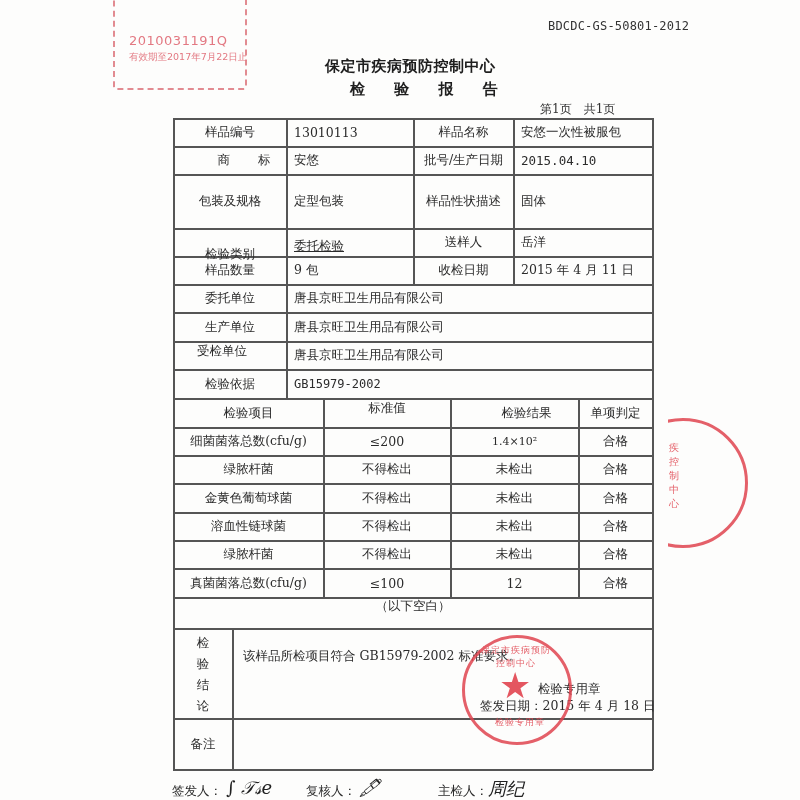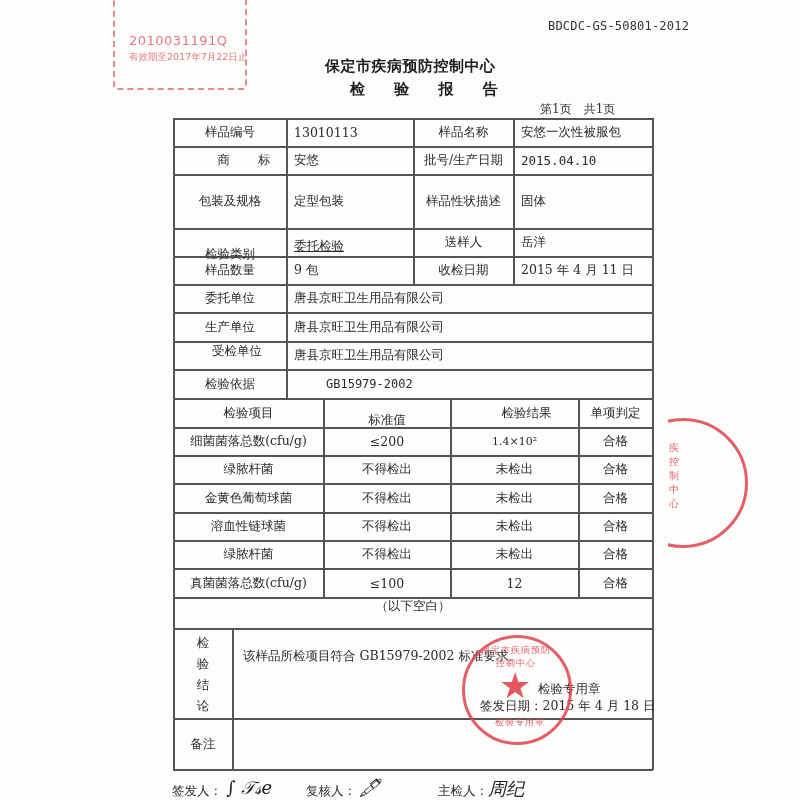--- a/index.html
+++ b/index.html
@@ -131,28 +131,28 @@
 <div class="cell l" style="left:287px;top:257px;width:126px;height:27px;">9 包</div>
 <div class="cell c" style="left:414px;top:257px;width:99px;height:27px;">收检日期</div>
 <div class="cell l" style="left:514px;top:257px;width:138px;height:27px;">2015 年 4 月 11 日</div>
 
 <div class="cell c" style="left:174px;top:285px;width:112px;height:27px;">委托单位</div>
 <div class="cell l" style="left:287px;top:285px;width:365px;height:27px;">唐县京旺卫生用品有限公司</div>
 
 <div class="cell c" style="left:174px;top:313px;width:112px;height:28px;">生产单位</div>
 <div class="cell l" style="left:287px;top:313px;width:365px;height:28px;">唐县京旺卫生用品有限公司</div>
 
-<div class="cell c" style="left:181px;top:342px;width:112px;height:19px;">受检单位</div>
+<div class="cell c" style="left:166px;top:342px;width:112px;height:19px;">受检单位</div>
 <div class="cell l" style="left:287px;top:342px;width:365px;height:27px;">唐县京旺卫生用品有限公司</div>
 
 <div class="cell c" style="left:174px;top:370px;width:112px;height:28px;">检验依据</div>
-<div class="cell l" style="left:287px;top:370px;width:365px;height:28px;font-family:'DejaVu Sans Mono','Liberation Mono',monospace;font-size:12px;margin-left:32px;">GB15979-2002</div>
+<div class="cell l" style="left:287px;top:370px;width:365px;height:28px;font-family:'DejaVu Sans Mono','Liberation Mono',monospace;font-size:12px;">GB15979-2002</div>
 
 <div class="cell c" style="left:174px;top:399px;width:149px;height:28px;">检验项目</div>
-<div class="cell c" style="left:324px;top:406px;width:126px;height:28px;">标准值</div>
+<div class="cell c" style="left:324px;top:394px;width:126px;height:28px;">标准值</div>
 <div class="cell c" style="left:451px;top:399px;width:127px;height:28px;padding-left:12px;">检验结果</div>
 <div class="cell c" style="left:579px;top:399px;width:73px;height:28px;">单项判定</div>
 
 <div class="cell c" style="left:174px;top:428px;width:149px;height:27px;">细菌菌落总数(cfu/g)</div>
 <div class="cell c" style="left:324px;top:428px;width:126px;height:27px;">≤200</div>
 <div class="cell c" style="left:451px;top:428px;width:127px;height:27px;font-size:11px;">1.4×10²</div>
 <div class="cell c" style="left:579px;top:428px;width:73px;height:27px;">合格</div>
 
 <div class="cell c" style="left:174px;top:456px;width:149px;height:27px;">绿脓杆菌</div>
 <div class="cell c" style="left:324px;top:456px;width:126px;height:27px;">不得检出</div>

